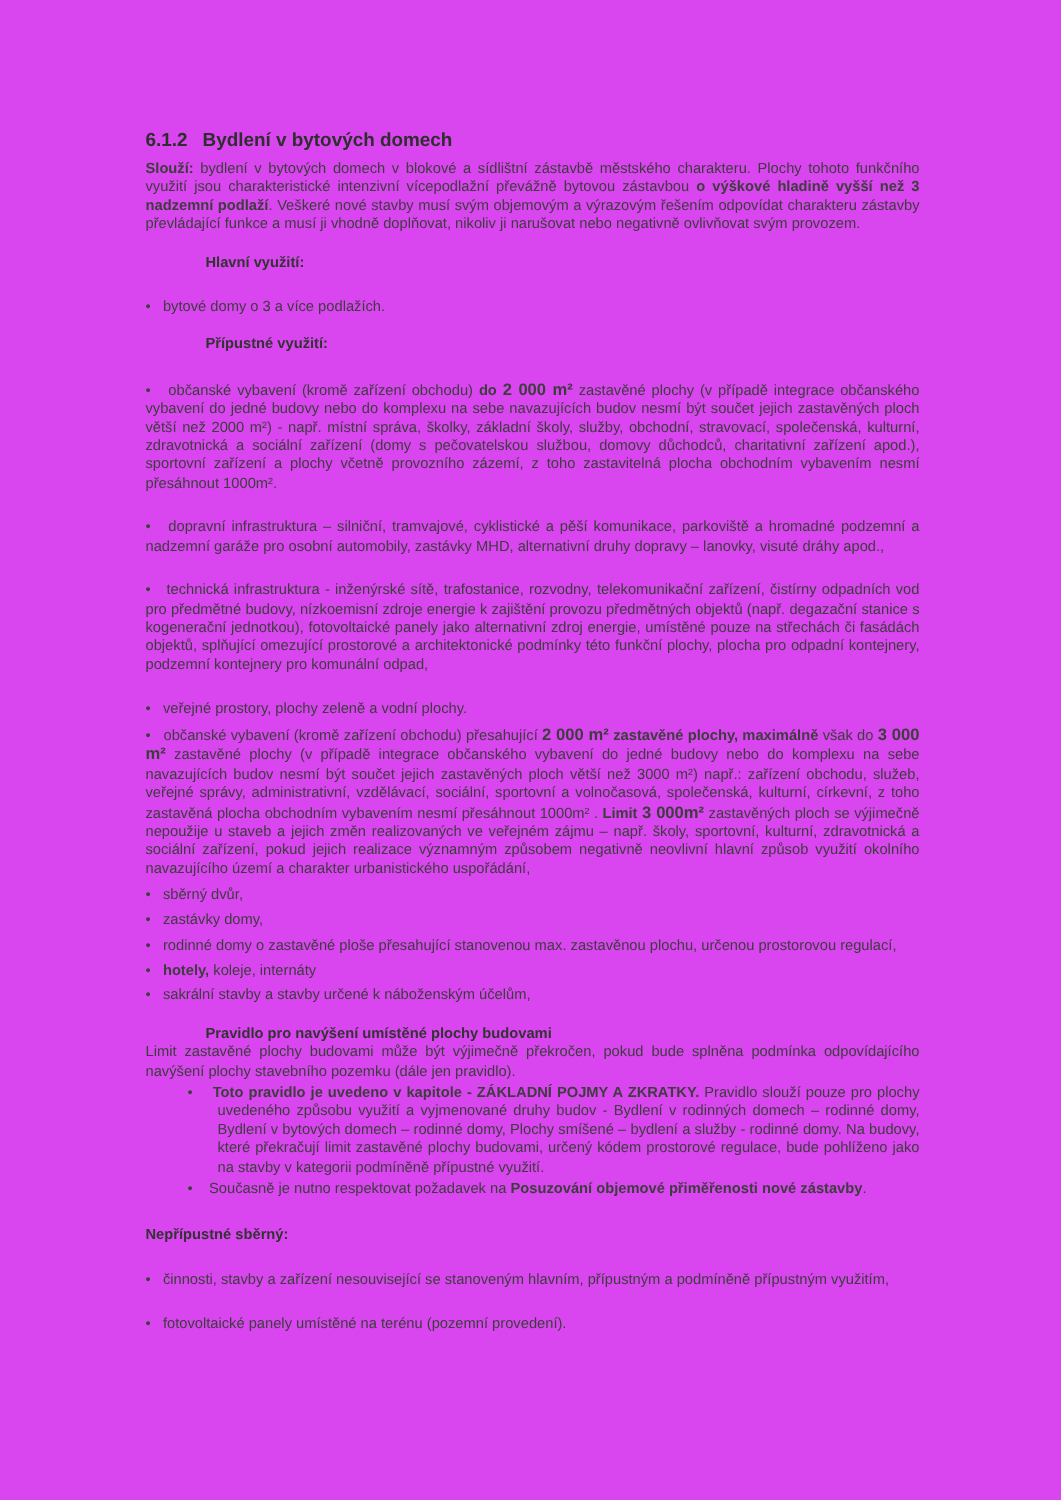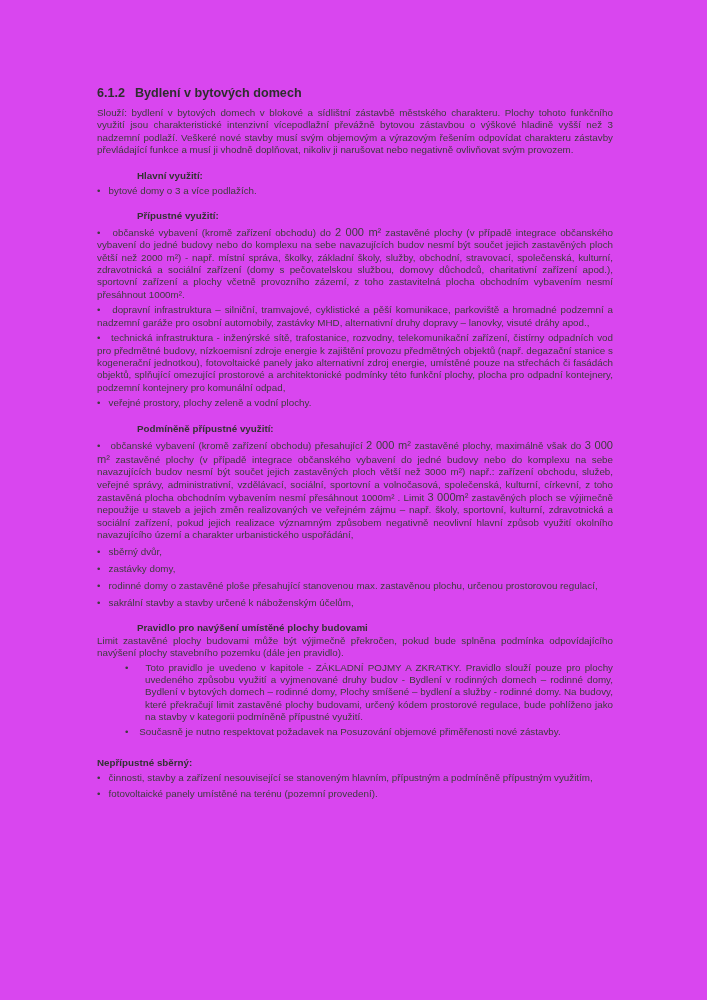--- a/index.html
+++ b/index.html
@@ -43,35 +43,35 @@
     margin: 0;
     text-align: justify;
   }
   .bullet {
     margin: 0;
     text-align: justify;
   }
   .bullet::before {
     content: "\2022\00a0\00a0\00a0";
   }
-  .bullets .bullet { margin-top: 3px; }
+  .bullets .bullet { margin-top: 17px; }
   .bullets-spaced .bullet { margin-top: 4.5px; }
   .sub-bullets .sub-bullet {
     margin: 2px 0 0 0;
     padding-left: 48px;
     text-indent: -20px;
     text-align: justify;
   }
   .sub-bullet::before {
     content: "\2022\00a0\00a0\00a0\00a0";
   }
   .gap-md { margin-top: 13px; padding-left: 40px; }
   .gap-sm { margin-top: 2px; }
   .gap-lg { margin-top: 19px; }
-  .seg-b { font-weight: normal; }
+  .seg-b { font-weight: bold; }
   .seg-i { }
   .seg-lg { font-size: 1.13em; }
 </style>
 </head>
 <body>
 
 <div class="page">
   <div class="content">
 
     <h1 class="title"><span class="sec-num">6.1.2</span><span>Bydlení v bytových domech</span></h1>
@@ -84,26 +84,26 @@
     </div>
 
     <h2 class="subhead gap-md">Přípustné využití:</h2>
     <div class="bullets">
       <div class="bullet"><span>občanské vybavení (kromě zařízení obchodu) </span><span class="seg-b">do </span><span class="seg-b seg-lg">2 000 m²</span><span> zastavěné plochy (v případě integrace občanského vybavení do jedné budovy nebo do komplexu na sebe navazujících budov nesmí být součet jejich zastavěných ploch větší než 2000 m²) - např. místní správa, školky, základní školy, služby, obchodní, stravovací, společenská, kulturní, zdravotnická a sociální zařízení (domy s pečovatelskou službou, domovy důchodců, charitativní zařízení apod.), sportovní zařízení a plochy včetně provozního zázemí, z toho zastavitelná plocha obchodním vybavením nesmí přesáhnout 1000m².</span></div>
       <div class="bullet"><span>dopravní infrastruktura – silniční, tramvajové, cyklistické a pěší komunikace, parkoviště a hromadné podzemní a nadzemní garáže pro osobní automobily, zastávky MHD, alternativní druhy dopravy – lanovky, visuté dráhy apod.,</span></div>
       <div class="bullet"><span>technická infrastruktura - inženýrské sítě, trafostanice, rozvodny, telekomunikační zařízení, čistírny odpadních vod pro předmětné budovy, nízkoemisní zdroje energie k zajištění provozu předmětných objektů (např. degazační stanice s kogenerační jednotkou), fotovoltaické panely jako alternativní zdroj energie, umístěné pouze na střechách či fasádách objektů, splňující omezující prostorové a architektonické podmínky této funkční plochy, plocha pro odpadní kontejnery, podzemní kontejnery pro komunální odpad,</span></div>
       <div class="bullet"><span>veřejné prostory, plochy zeleně a vodní plochy.</span></div>
     </div>
 
-    <h2 class="subhead gap-md">Podmíněně přípustné využití:</h2>
     <div class="bullets bullets-spaced">
       <div class="bullet"><span>občanské vybavení (kromě zařízení obchodu) přesahující </span><span class="seg-b seg-lg">2 000 m²</span><span class="seg-b"> zastavěné plochy, maximálně</span><span> však do </span><span class="seg-b seg-lg">3 000 m²</span><span> zastavěné plochy (v případě integrace občanského vybavení do jedné budovy nebo do komplexu na sebe navazujících budov nesmí být součet jejich zastavěných ploch větší než 3000 m²) např.: zařízení obchodu, služeb, veřejné správy, administrativní, vzdělávací, sociální, sportovní a volnočasová, společenská, kulturní, církevní, z toho zastavěná plocha obchodním vybavením nesmí přesáhnout 1000m² . </span><span class="seg-b">Limit </span><span class="seg-b seg-lg">3 000m²</span><span> zastavěných ploch se </span><span class="seg-i">výjimečně</span><span> nepoužije u staveb a jejich změn realizovaných ve veřejném zájmu – např. školy, sportovní, kulturní, zdravotnická a sociální zařízení, pokud jejich realizace významným způsobem negativně neovlivní hlavní způsob využití okolního navazujícího území a charakter urbanistického uspořádání,</span></div>
       <div class="bullet"><span>sběrný dvůr,</span></div>
       <div class="bullet"><span>zastávky domy,</span></div>
       <div class="bullet"><span>rodinné domy o zastavěné ploše přesahující stanovenou max. zastavěnou plochu, určenou prostorovou regulací,</span></div>
+      <div class="bullet"><span class="seg-b">hotely,</span><span> koleje, internáty</span></div>
       <div class="bullet"><span>sakrální stavby a stavby určené k náboženským účelům,</span></div>
     </div>
 
     <h2 class="subhead gap-md">Pravidlo pro navýšení umístěné plochy budovami</h2>
     <p class="para"><span>Limit zastavěné plochy budovami může být </span><span class="seg-i">výjimečně</span><span> překročen, pokud bude splněna podmínka odpovídajícího navýšení plochy stavebního pozemku (dále jen pravidlo).</span></p>
     <div class="sub-bullets gap-sm">
       <div class="sub-bullet"><span class="seg-b">Toto pravidlo je uvedeno v kapitole - ZÁKLADNÍ POJMY A ZKRATKY.</span><span> Pravidlo slouží pouze pro plochy uvedeného </span><span class="seg-i">způsobu využití</span><span> a vyjmenované druhy budov - </span><span class="seg-i">Bydlení v rodinných domech</span><span> – rodinné domy, </span><span class="seg-i">Bydlení v bytových domech</span><span> – rodinné domy, </span><span class="seg-i">Plochy smíšené – bydlení a služby</span><span> - rodinné domy. Na budovy, které překračují limit zastavěné plochy budovami, určený kódem prostorové regulace, bude pohlíženo jako na stavby v kategorii </span><span class="seg-i">podmíněně přípustné využití</span><span>.</span></div>
       <div class="sub-bullet"><span>Současně je nutno respektovat požadavek na </span><span class="seg-b">Posuzování objemové přiměřenosti nové zástavby</span><span>.</span></div>
     </div>
 

